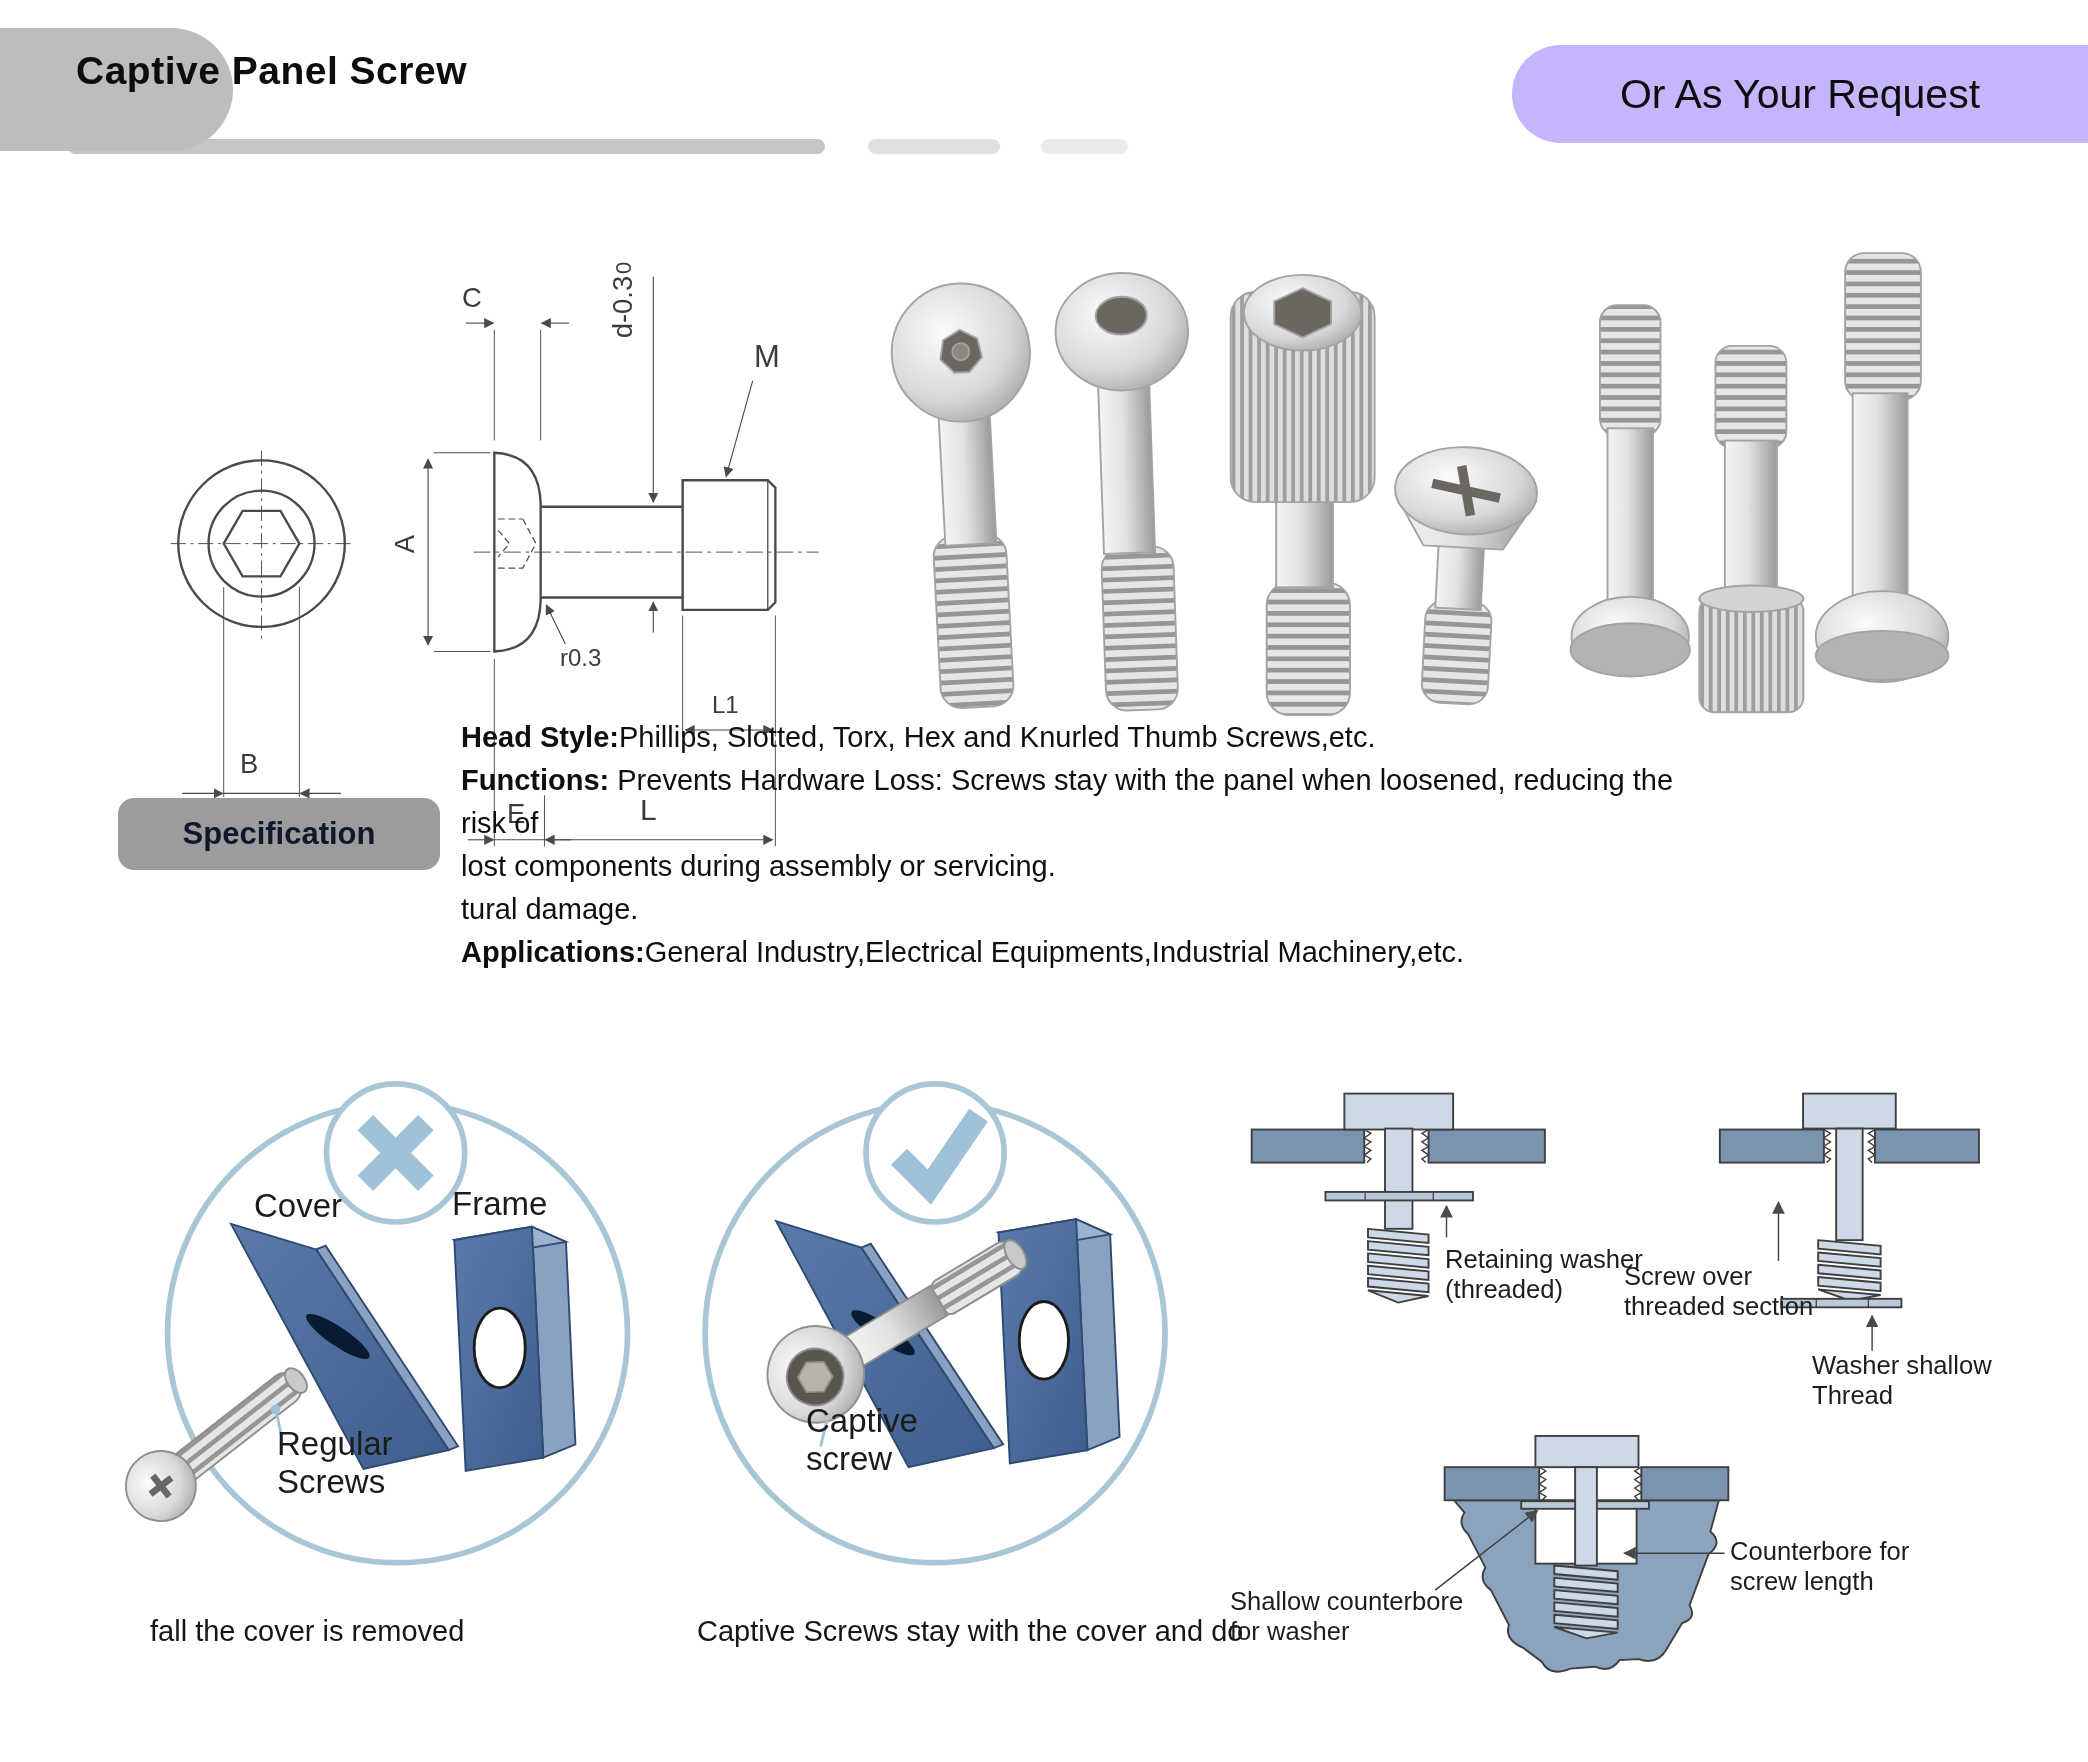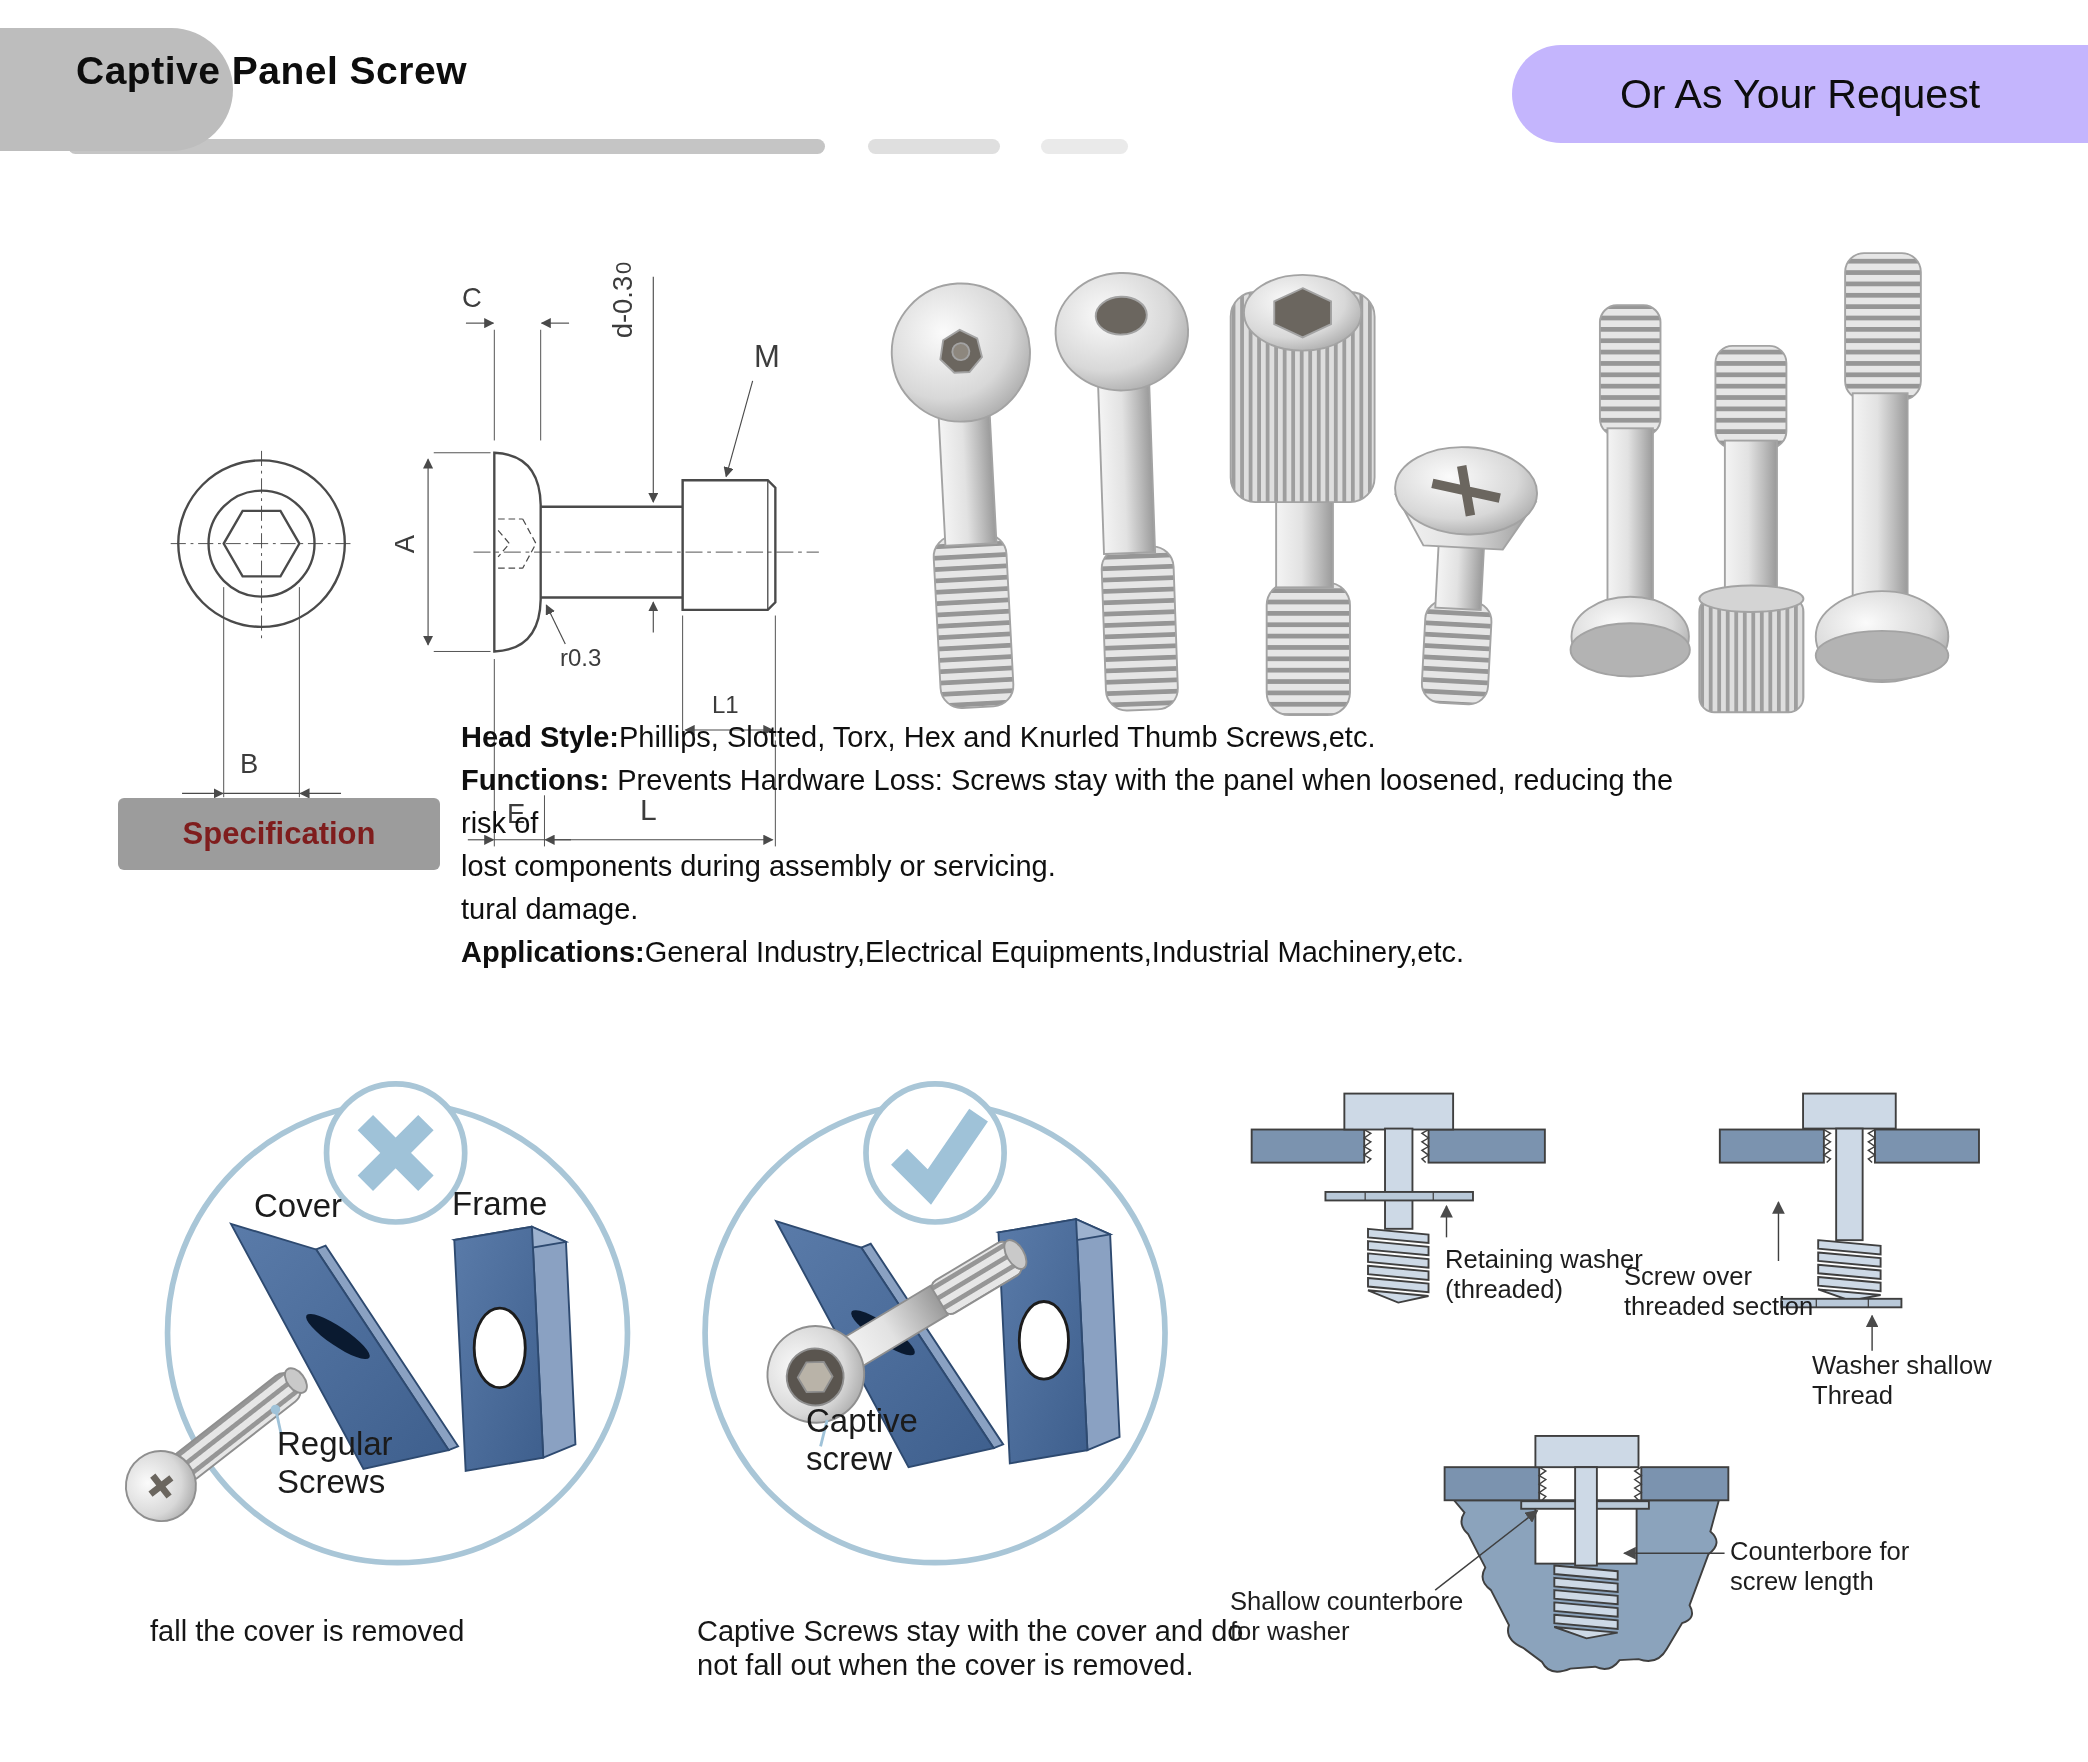--- a/index.html
+++ b/index.html
@@ -8,22 +8,22 @@
   .abs{position:absolute;}
   
   .hdr-pill-left{left:-66px;top:28px;width:299px;height:123px;border-radius:62px;background:#bdbdbd;}
   .hdr-title{left:76px;top:49px;font-size:39px;font-weight:bold;color:#0d0d0d;letter-spacing:0.5px;}
   .hdr-bar{left:68px;top:139px;width:757px;height:15px;border-radius:7.6px;background:#c5c5c5;}
   .hdr-dash1{left:868px;top:139px;width:132px;height:15px;border-radius:7.6px;background:#dfdfdf;}
   .hdr-dash2{left:1041px;top:139px;width:87px;height:15px;border-radius:7.6px;background:#eaeaea;}
   .hdr-pill-right{left:1512px;top:45px;width:576px;height:98px;border-radius:49px 0 0 49px;background:#c4b5fd;
       display:flex;align-items:center;justify-content:center;font-size:41px;color:#0d0d0d;}
   
-  .spec-badge{left:118px;top:798px;width:322px;height:72px;border-radius:6px;background:#9c9c9c;
-      display:flex;align-items:center;justify-content:center;color:#7f1d1d;font-size:31px;font-weight:bold;}
+  .spec-badge{left:118px;top:798px;width:322px;height:72px;border-radius:16px;background:#9c9c9c;
+      display:flex;align-items:center;justify-content:center;color:#0f172a;font-size:31px;font-weight:bold;}
   .spec-text{left:461px;top:716px;width:1230px;font-size:29px;line-height:43px;color:#0f0f0f;}
   .spec-text b{font-weight:bold;}
   
   .dim{position:absolute;color:#3c3c3c;font-size:27.4px;}
   .dim-sm{font-size:24px;}
   .rot{transform:rotate(-90deg);transform-origin:center;}
   .dtol{display:inline-flex;align-items:center;}
   .dtol .stack{display:inline-flex;flex-direction:column;line-height:21px;font-size:22px;margin-left:1.9px;}
   .lbl{position:absolute;color:#1d1d1d;font-size:25.6px;line-height:30px;}
   .biglbl{position:absolute;color:#1b1b1b;font-size:33px;line-height:38px;}
@@ -274,21 +274,20 @@
 </div>
 <div class="biglbl" style="left:806px;top:1402px">
   <div>Captive</div>
   <div>screw</div>
 </div>
 <div class="cap" style="left:150px;top:1614px">
   <div>fall the cover is removed</div>
 </div>
 <div class="cap" style="left:697px;top:1614px">
   <div>Captive Screws stay with the cover and do</div>
-  <div>not fall out when the cover is removed.</div>
 </div>
 
 <svg class="abs" style="left:1211px;top:1079px" width="785" height="625" viewBox="0 0 830 660">
   <g stroke="#3f3f3f" stroke-width="2">
 
     <g>
       <rect x="43" y="53" width="119" height="35" fill="#7b93af"></rect>
       <rect x="230" y="53" width="123" height="35" fill="#7b93af"></rect>
       <path d="M162,53 l7,4 -7,5 7,4 -7,5 7,4 -7,5 7,4 -4,4" fill="none" stroke-width="1.5"></path>
       <path d="M230,53 l-7,4 7,5 -7,4 7,5 -7,4 7,5 -7,4 4,4" fill="none" stroke-width="1.5"></path>

